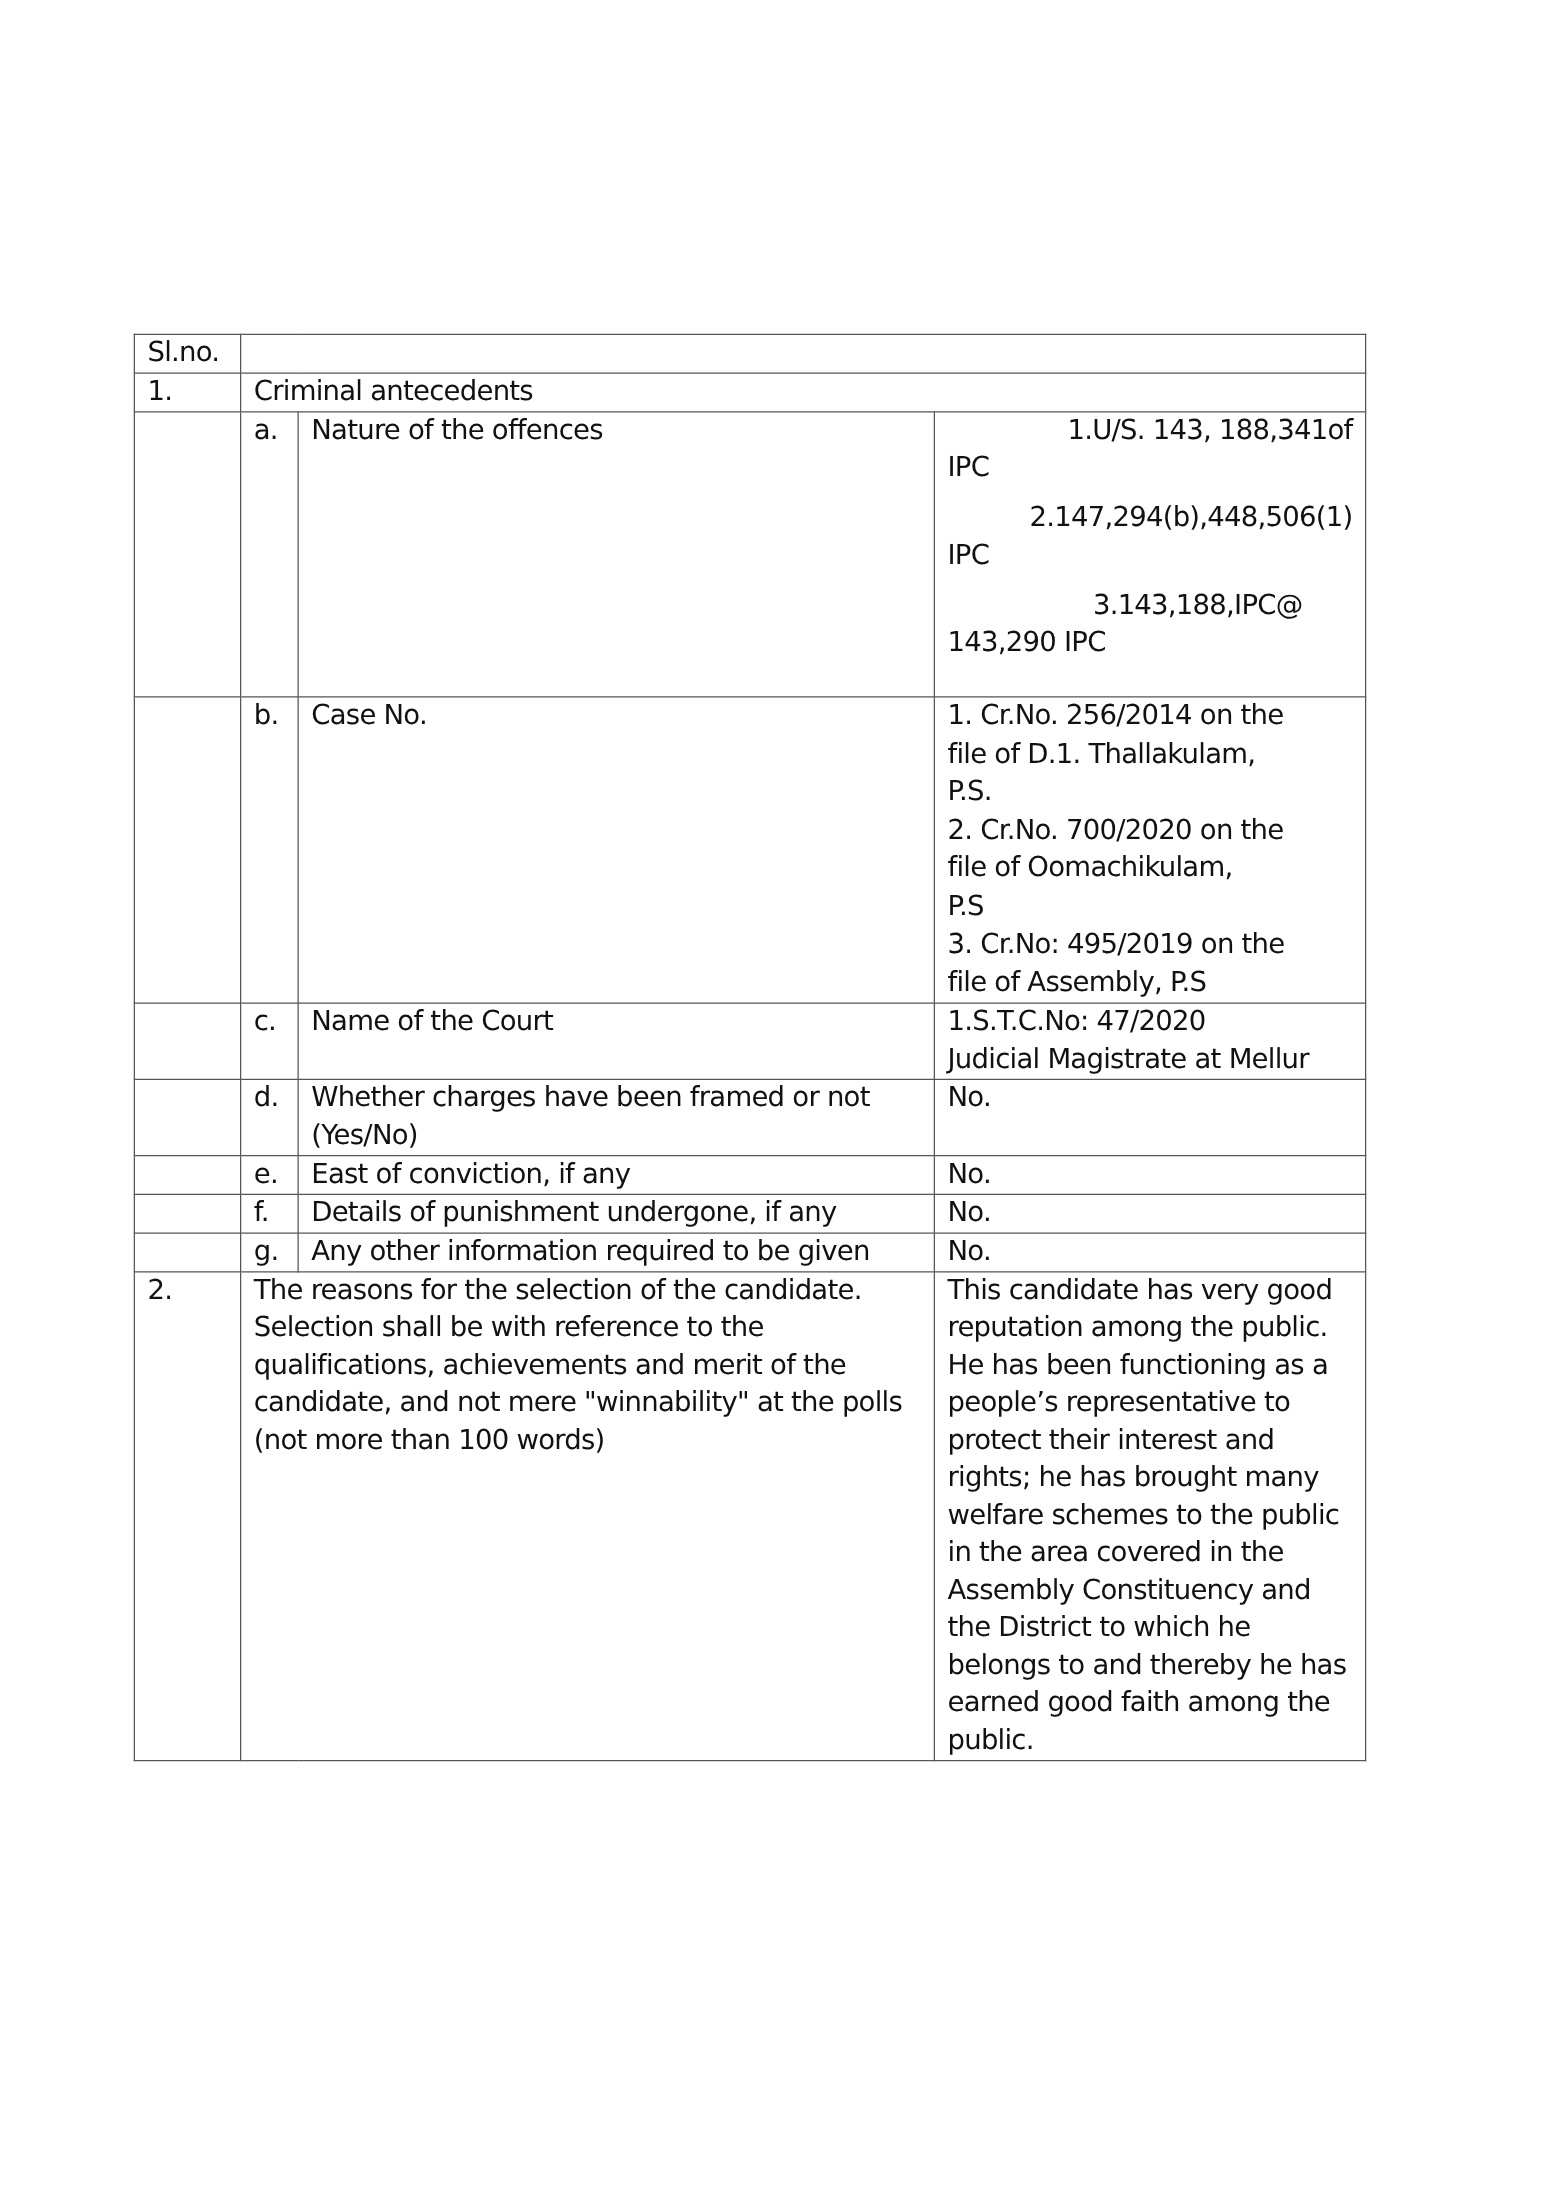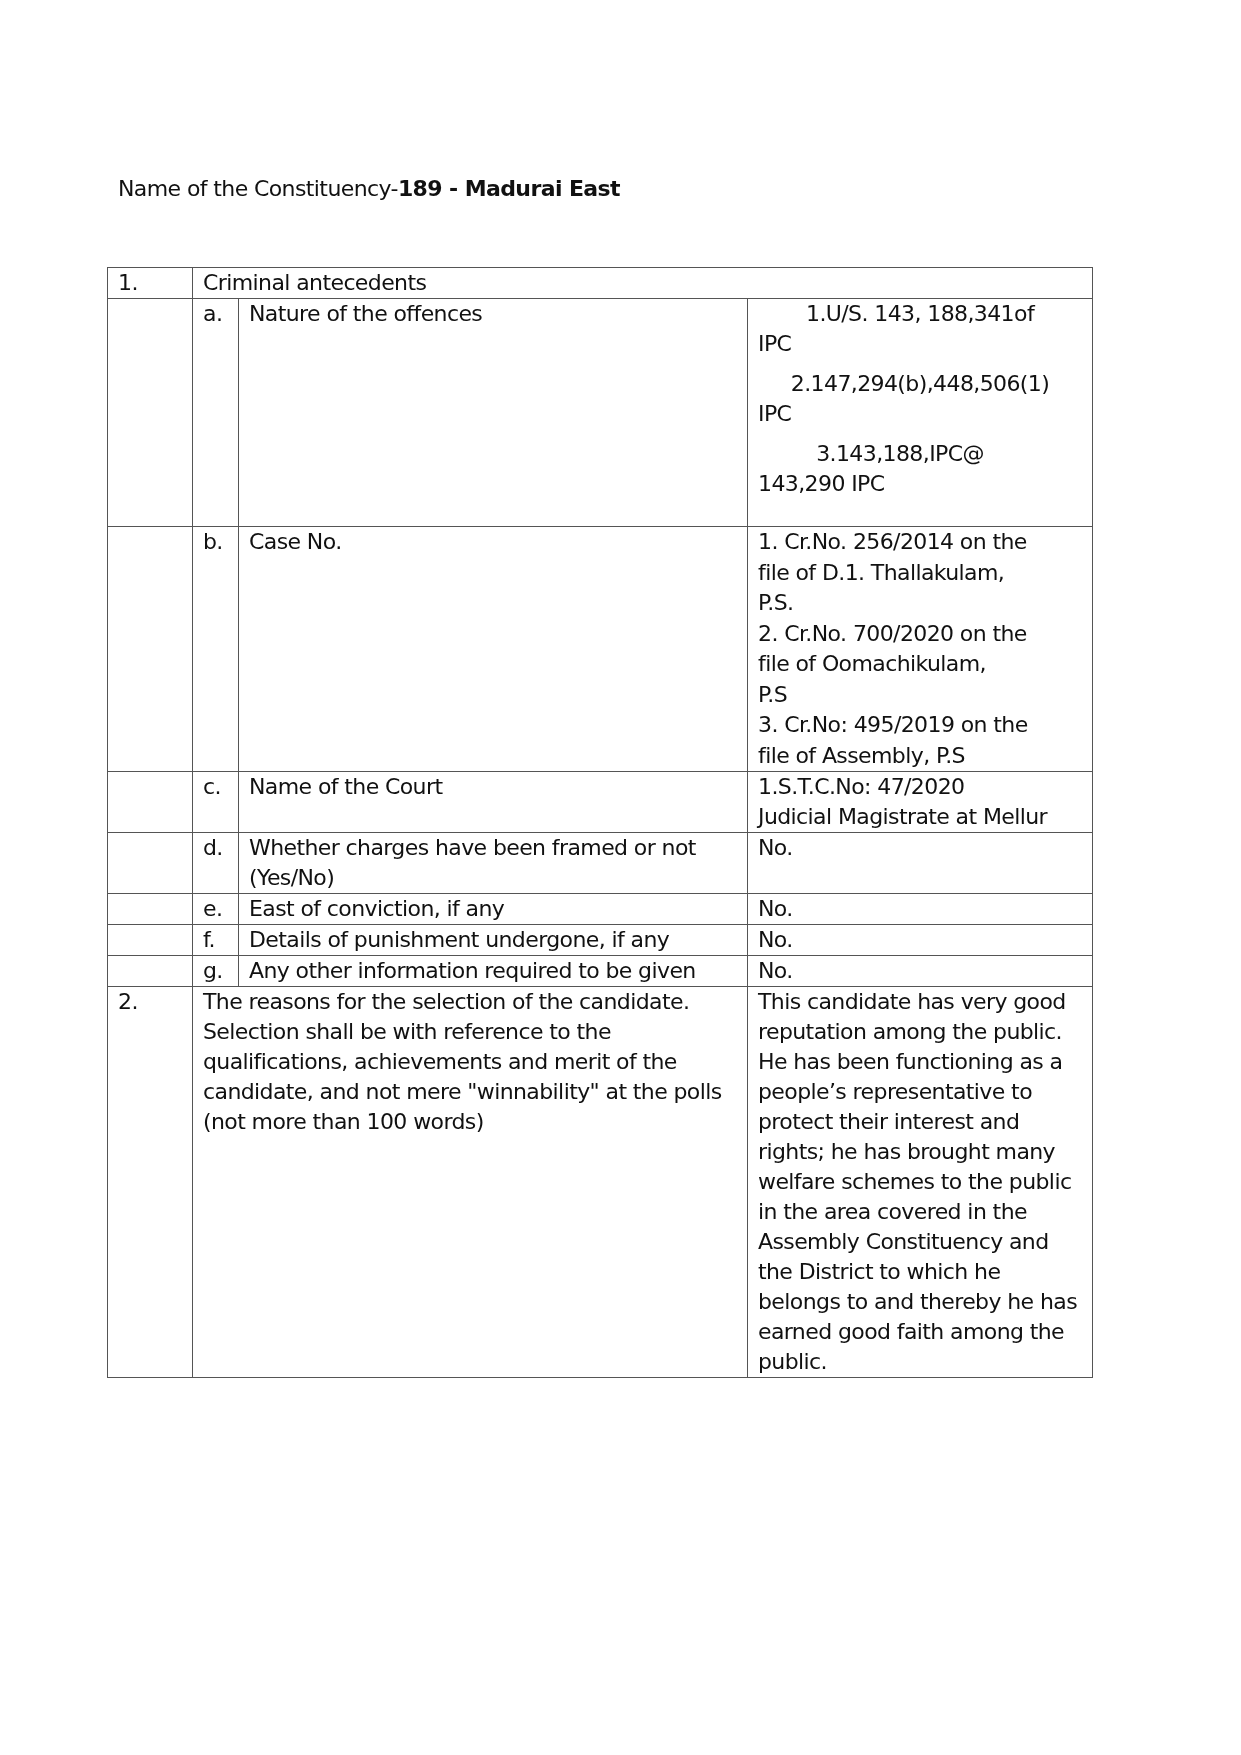--- a/index.html
+++ b/index.html
@@ -15,40 +15,41 @@
             border-collapse:collapse; table-layout:fixed; font-size:22px;
             letter-spacing:-0.6px; line-height:30px; }
   table.t td { border:1.5px solid #555; vertical-align:top; padding:0 10px; }
   col.c1 { width:85px; }
   col.c2 { width:46px; }
   col.c3 { width:509px; }
   col.c4 { width:345px; }
   td.sub { padding:0 0 0 12px; }
   .para { display:block; }
   .gap { height:10px; display:block; }
-  .spread { display:flex; justify-content:center; }
+  .spread { display:flex; justify-content:flex-end; }
 </style>
 </head>
 <body>
 
 <div class="page">
 
-  <div class="hdr hdr1">
-    <span>Name of the Constituency-</span><b>189 - Madurai East</b>
-  </div>
 
   <table class="t">
     <colgroup>
         <col class="c1">
         <col class="c2">
         <col class="c3">
         <col class="c4">
       </colgroup>
 
     <tbody>
+        <tr>
+      <td>Sl.no.</td>
+      <td colspan="3"></td>
+    </tr>
 
     <tr>
       <td>1.</td>
       <td colspan="3">Criminal antecedents</td>
     </tr>
 
     <tr style="height:228px;">
       <td></td>
       <td class="sub">a.</td>
       <td>Nature of the offences</td>

